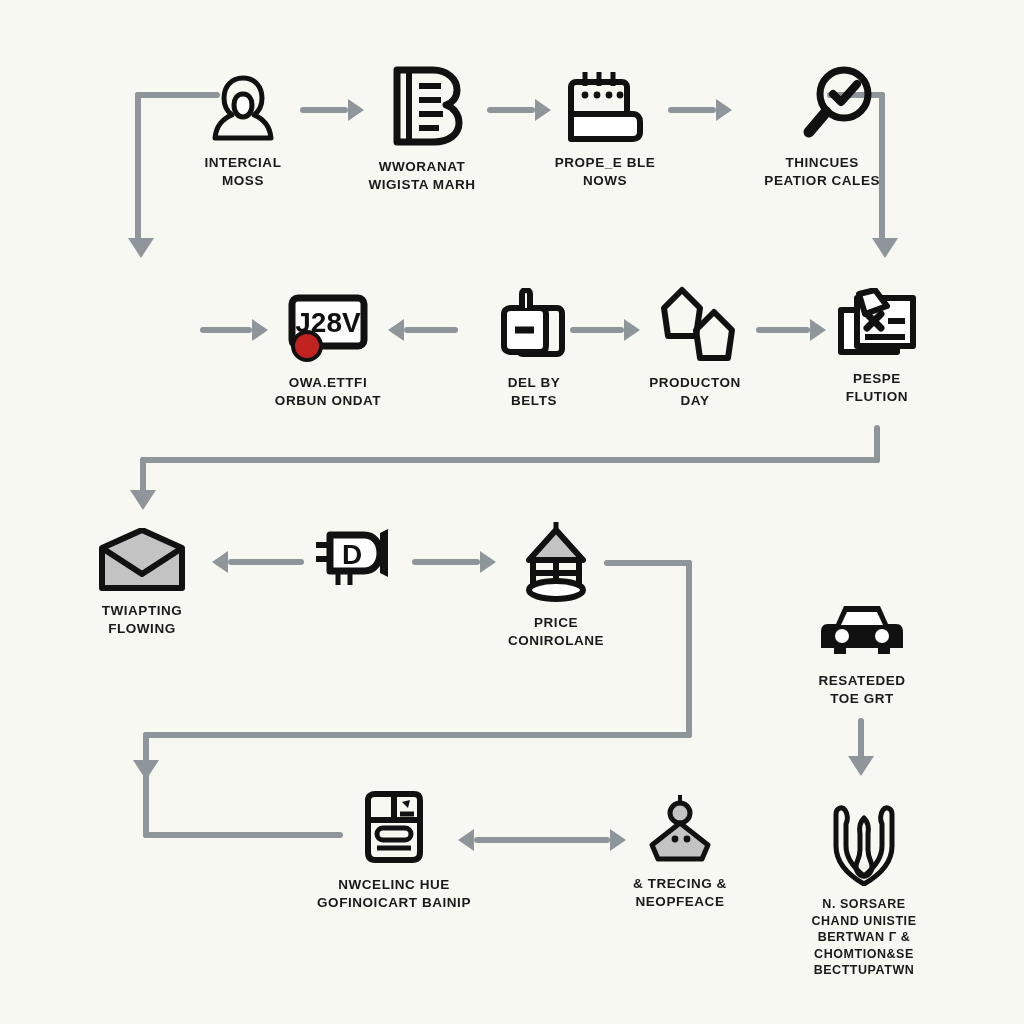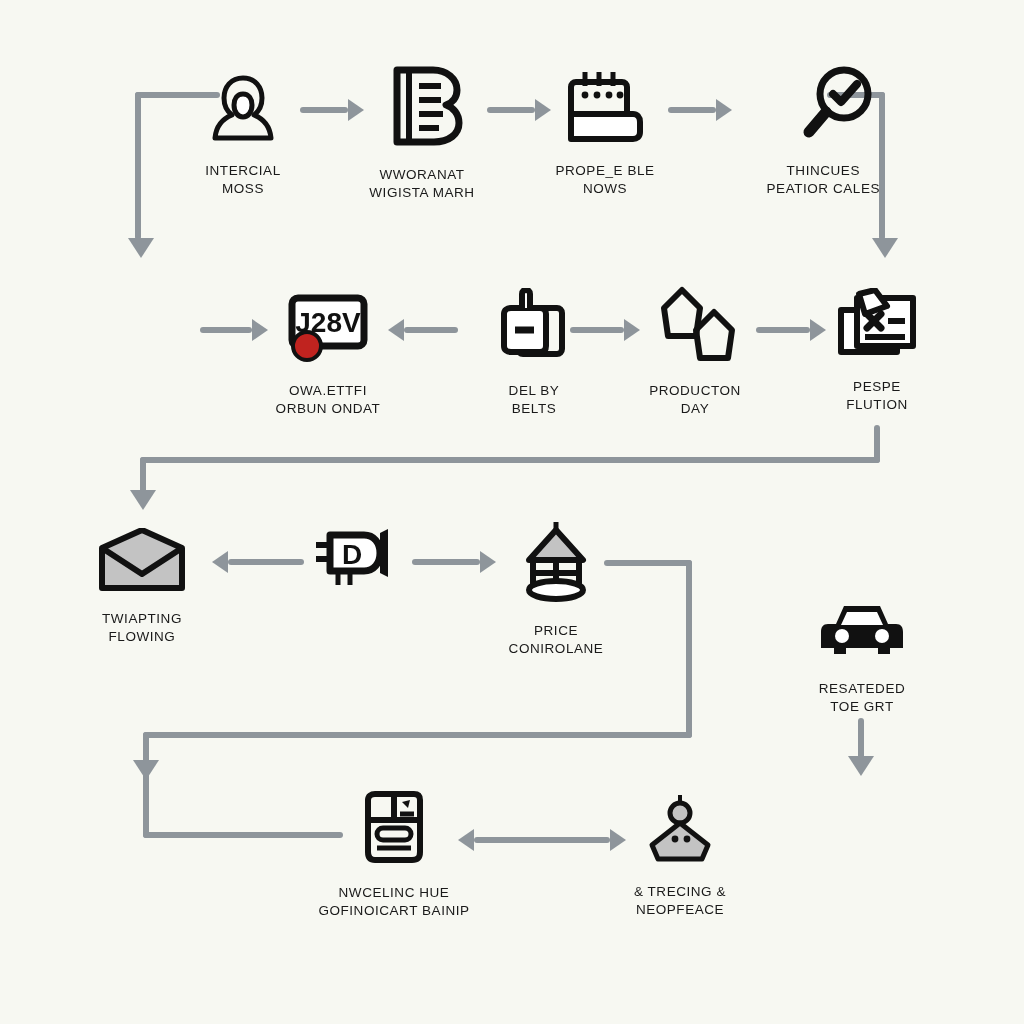--- a/index.html
+++ b/index.html
@@ -31,27 +31,27 @@
     border-top:11px solid transparent;
     border-bottom:11px solid transparent;
   }
   .arrow .head.right{border-left:16px solid #8e959b;}
   .arrow .head.left{border-right:16px solid #8e959b;}
 
   
   .node{position:absolute;display:flex;flex-direction:column;align-items:center;}
   .node .icon{display:flex;align-items:center;justify-content:center;}
   .node .label{
-    margin-top:18px;
+    margin-top:10px;
     text-align:center;
     font-size:13.5px;
     letter-spacing:.55px;
     line-height:1.32;
     color:#1a1a1a;
-    font-weight:400;
+    font-weight:700;
     white-space:pre-line;
     text-transform:uppercase;
   }
   .node .label.small{font-size:12.5px;}
   .badge-dot{position:absolute;border-radius:50%;}
 </style>
 </head>
 <body>
 
 <div id="canvas">
@@ -318,14 +318,30 @@
         <circle cx="43" cy="46" r="3.4" fill="#111"></circle>
       </svg>
     </div>
     <div class="label">&amp; TRECING &amp;
 NEOPFEACE</div>
   </div>
 
   <div class="conn v" style="left:858px;top:718px;height:42px;"></div>
   <div class="conn-arrow down" style="left:848px;top:756px;"></div>
 
+  <div class="node" style="left:790px;top:800px;width:148px;">
+    <div class="icon">
+      <svg width="76" height="86" viewBox="0 0 76 86">
+        <path d="M10 14 C10 8 16 6 19 10 C22 14 22 20 20 24 L20 46 C20 58 28 68 38 76
+                 C48 68 56 58 56 46 L56 24 C54 20 54 14 57 10 C60 6 66 8 66 14 L66 46
+                 C66 64 52 76 38 84 C24 76 10 64 10 46 Z" fill="none" stroke="#111" stroke-width="5" stroke-linejoin="round"></path>
+        <path d="M38 18 C34 22 33 28 34 34 L34 50 C34 58 30 62 30 66 C30 72 34 76 38 76
+                 C42 76 46 72 46 66 C46 62 42 58 42 50 L42 34 C43 28 42 22 38 18 Z" fill="none" stroke="#111" stroke-width="5" stroke-linejoin="round"></path>
+      </svg>
+    </div>
+    <div class="label small">N. SORSARE
+CHAND UNISTIE
+BERTWAN Γ &amp;
+CHOMTION&amp;SE
+BECTTUPATWN</div>
+  </div>
 
 </div>
 
 </body></html>

